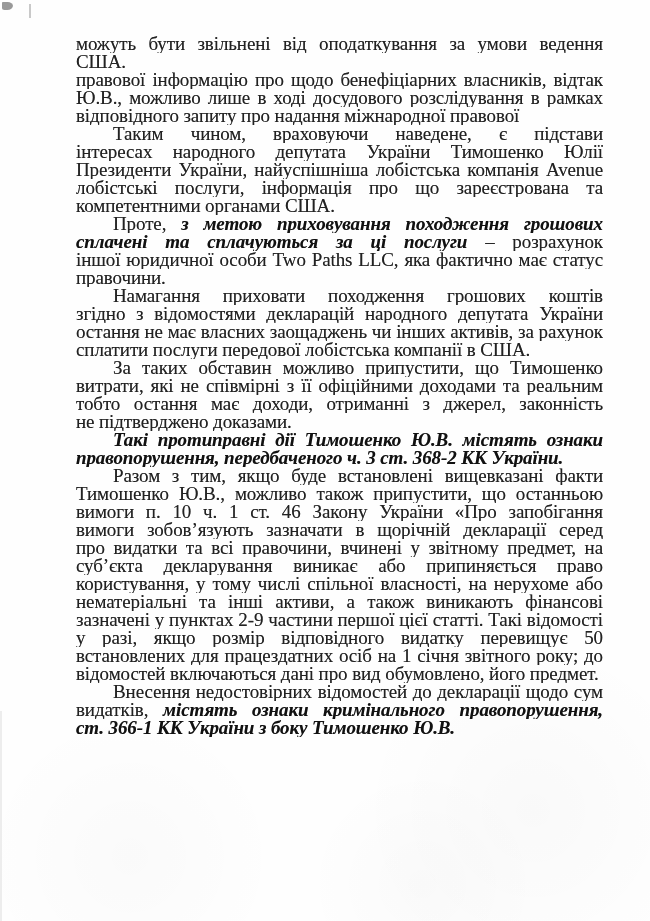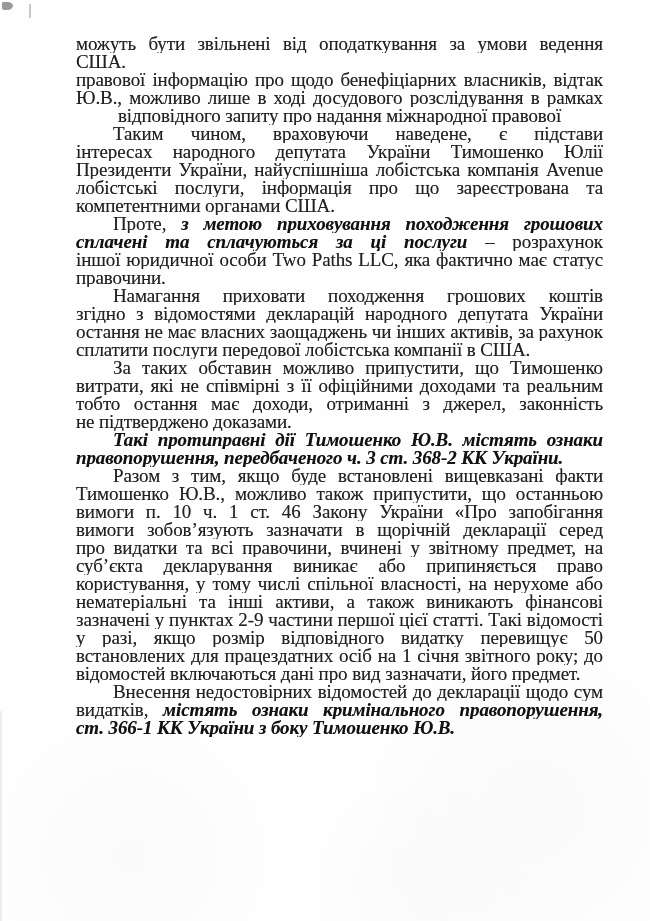--- a/index.html
+++ b/index.html
@@ -31,21 +31,21 @@
   }
   .line {
     height: 18px;
     line-height: 18px;
     text-align: justify;
     text-align-last: justify;
     overflow: hidden;
     white-space: normal;
   }
   .line.last {
-    text-align: center;
+    text-align: left;
     text-align-last: left;
   }
   .line.indent {
     text-indent: 37px;
   }
   .bold {
     font-weight: bold;
     color: #111111;
     font-style: italic;
   }
@@ -113,18 +113,18 @@
       <div class="line" style=""><span>Тимошенко Ю.В., можливо також припустити, що останньою були порушені</span></div>
       <div class="line" style=""><span>вимоги п. 10 ч. 1 ст. 46 Закону України «Про запобігання корупції». Саме ці</span></div>
       <div class="line" style=""><span>вимоги зобов’язують зазначати в щорічній декларації серед іншого, відомості</span></div>
       <div class="line" style=""><span>про видатки та всі правочини, вчинені у звітному предмет, на підставі яких у</span></div>
       <div class="line" style=""><span>суб’єкта декларування виникає або припиняється право власності, володіння чи</span></div>
       <div class="line" style=""><span>користування, у тому числі спільної власності, на нерухоме або рухоме майно,</span></div>
       <div class="line" style=""><span>нематеріальні та інші активи, а також виникають фінансові зобов’язання, які</span></div>
       <div class="line" style=""><span>зазначені у пунктах 2-9 частини першої цієї статті. Такі відомості зазначаються</span></div>
       <div class="line" style=""><span>у разі, якщо розмір відповідного видатку перевищує 50 прожиткових мінімумів,</span></div>
       <div class="line" style=""><span>встановлених для працездатних осіб на 1 січня звітного року; до таких</span></div>
-      <div class="line last" style=""><span>відомостей включаються дані про вид зазначати, його предмет.</span></div>
+      <div class="line last" style=""><span>відомостей включаються дані про вид обумовлено, його предмет.</span></div>
       <div class="line indent" style=""><span>Внесення недостовірних відомостей до декларації щодо сум вищевказаних</span></div>
       <div class="line" style=""><span>видатків, </span><span class="bold">містять ознаки кримінального правопорушення, передбаченого</span></div>
       <div class="line last" style=""><span class="bold">ст. 366-1 КК України з боку Тимошенко Ю.В.</span></div>
     </div>
 </div>
 
 </body></html>

